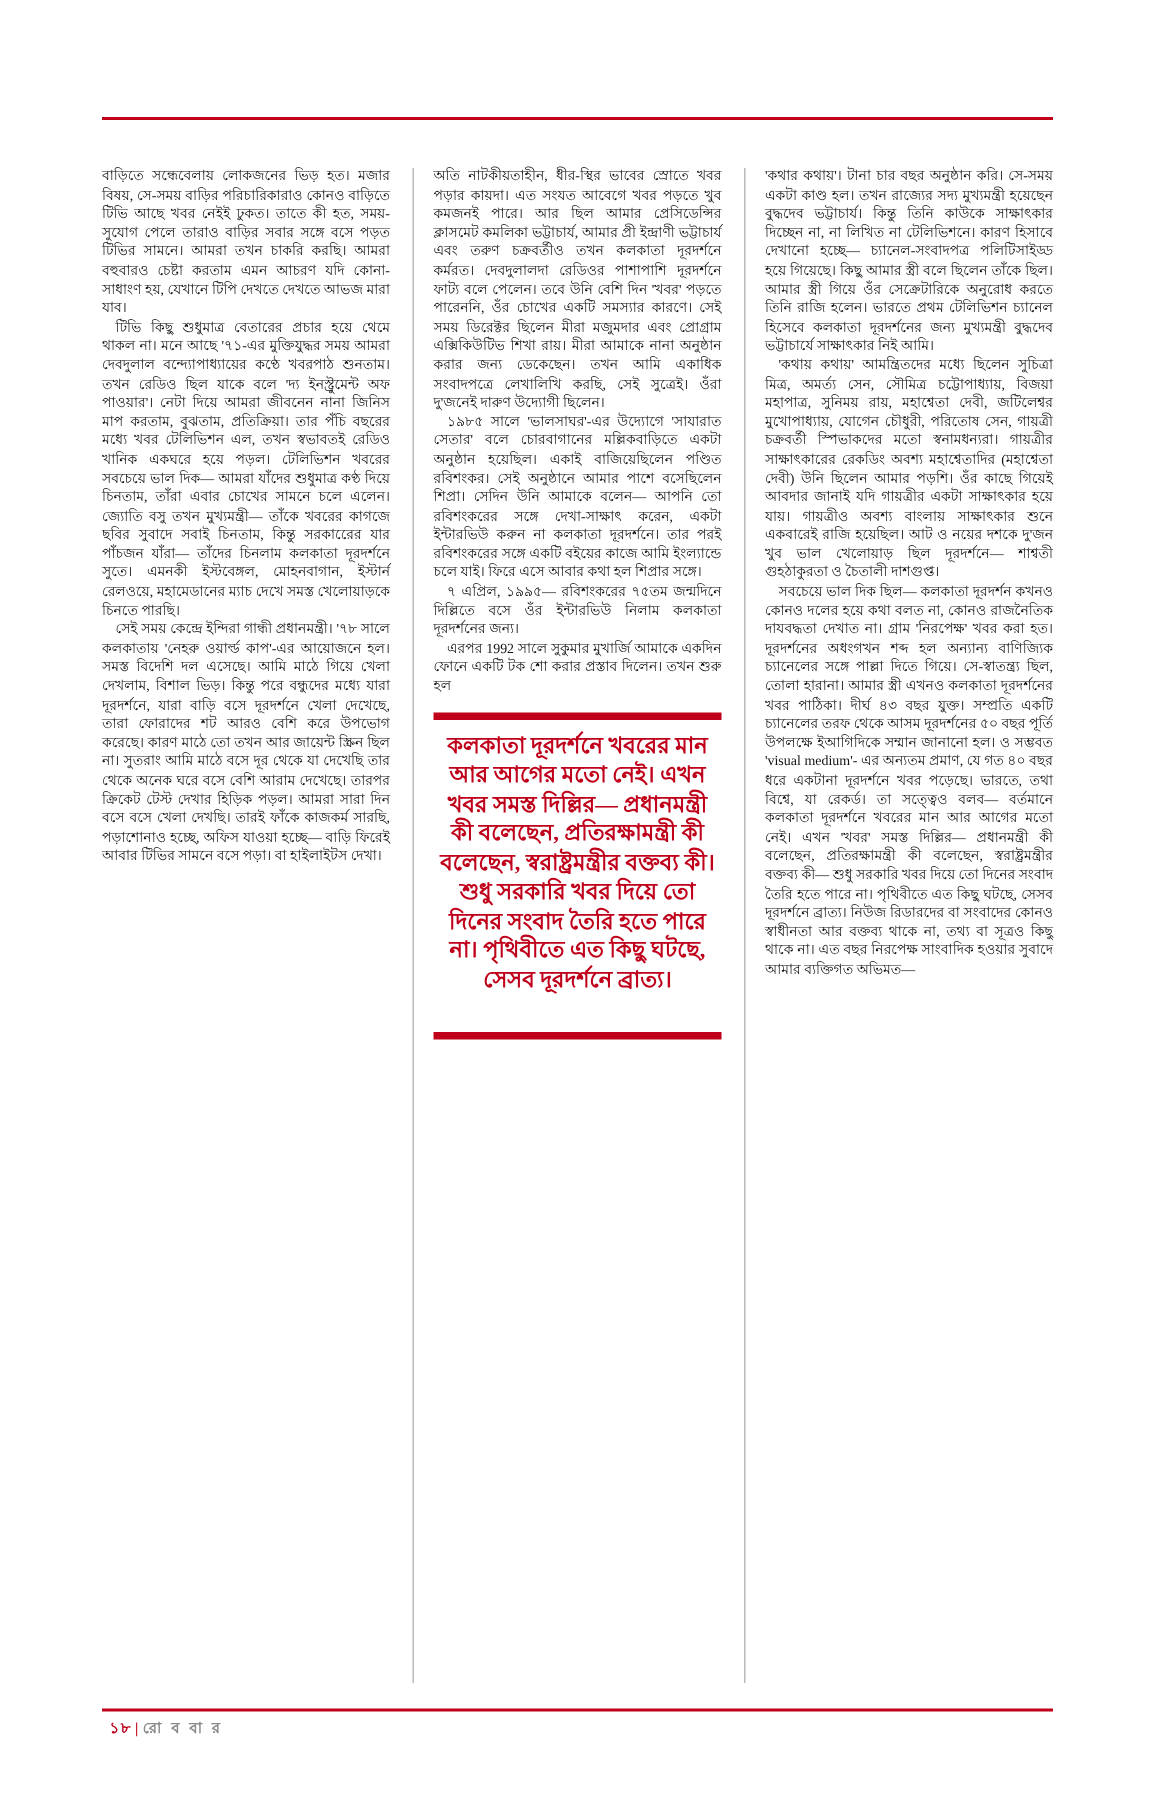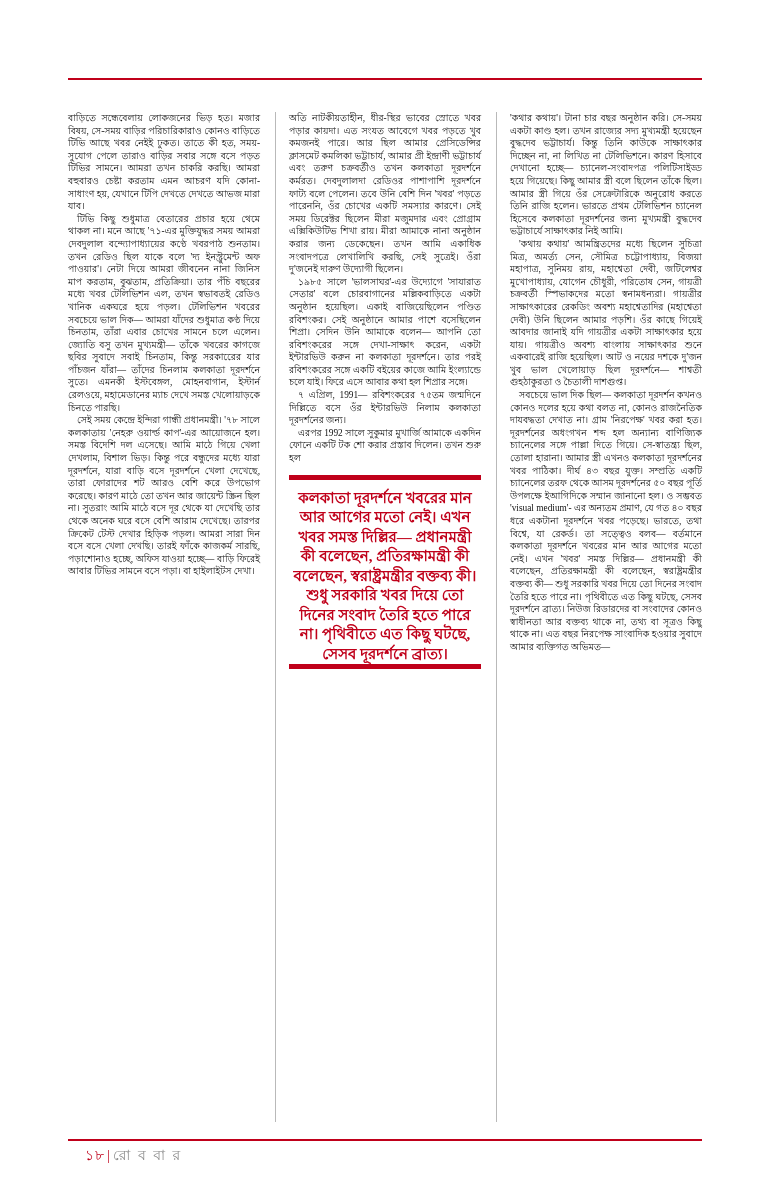--- a/index.html
+++ b/index.html
@@ -63,21 +63,21 @@
     text-justify: inter-word;
     text-indent: 9px;
     color: #111;
     hyphens: none;
   }
   p.first { text-indent: 0; }
   .pull-quote {
     margin-top: 10px;
     border-top: 5px solid #c0001a;
     border-bottom: 5px solid #c0001a;
-    padding: 9px 2px 0 2px;
+    padding: 9px 2px 24px 2px;
     text-align: center;
   }
   .pull-quote .pq-text {
     font-size: 15px;
     line-height: 19.5px;
     font-weight: bold;
     color: #c0001a;
     letter-spacing: 0px;
   }
   .footer {
@@ -90,25 +90,26 @@
   .footer-rule {
     position: absolute;
     left: 0;
     top: 0;
     width: 634px;
     height: 2px;
     background: #c0001a;
   }
   .folio {
     position: absolute;
-    left: 17px;
+    left: 5px;
     top: 5px;
-    font-size: 14px;
+    font-size: 10px;
     color: #c0001a;
     letter-spacing: 1px;
+    font-weight: bold;
   }
   .folio .sep { color: #c0001a; padding: 0 2px; }
   .folio .mag { color: #8a8a8a; letter-spacing: 2px; }
 </style>
 </head>
 <body>
 
 <div class="page">
 
   <div class="top-rule"></div>
@@ -119,21 +120,21 @@
       <p class="first">বাড়িতে সন্ধেবেলায় লোকজনের ভিড় হত। মজার বিষয়, সে-সময় বাড়ির পরিচারিকারাও কোনও বাড়িতে টিভি আছে খবর নেইই ঢুকত। তাতে কী হত, সময়-সুযোগ পেলে তারাও বাড়ির সবার সঙ্গে বসে পড়ত টিভির সামনে। আমরা তখন চাকরি করছি। আমরা বহুবারও চেষ্টা করতাম এমন আচরণ যদি কোনা-সাধাংণ হয়, যেখানে টিপি দেখতে দেখতে আভজ মারা যাব।</p>
       <p>টিভি কিছু শুধুমাত্র বেতারের প্রচার হয়ে থেমে থাকল না। মনে আছে '৭১-এর মুক্তিযুদ্ধর সময় আমরা দেবদুলাল বন্দ্যোপাধ্যায়ের কণ্ঠে খবরপাঠ শুনতাম। তখন রেডিও ছিল যাকে বলে 'দ্য ইনস্ট্রুমেন্ট অফ পাওয়ার'। নেটা দিয়ে আমরা জীবনেন নানা জিনিস মাপ করতাম, বুঝতাম, প্রতিক্রিয়া। তার পঁচি বছরের মধ্যে খবর টেলিভিশন এল, তখন স্বভাবতই রেডিও খানিক একঘরে হয়ে পড়ল। টেলিভিশন খবরের সবচেয়ে ভাল দিক— আমরা যাঁদের শুধুমাত্র কণ্ঠ দিয়ে চিনতাম, তাঁরা এবার চোখের সামনে চলে এলেন। জ্যোতি বসু তখন মুখ্যমন্ত্রী— তাঁকে খবরের কাগজে ছবির সুবাদে সবাই চিনতাম, কিন্তু সরকারেের যার পাঁচজন যাঁরা— তাঁদের চিনলাম কলকাতা দূরদর্শনে সুতে। এমনকী ইস্টবেঙ্গল, মোহনবাগান, ইস্টার্ন রেলওয়ে, মহামেডানের ম্যাচ দেখে সমস্ত খেলোয়াড়কে চিনতে পারছি।</p>
       <p>সেই সময় কেন্দ্রে ইন্দিরা গান্ধী প্রধানমন্ত্রী। '৭৮ সালে কলকাতায় 'নেহরু ওয়ার্ল্ড কাপ'-এর আয়োজনে হল। সমস্ত বিদেশি দল এসেছে। আমি মাঠে গিয়ে খেলা দেখলাম, বিশাল ভিড়। কিন্তু পরে বন্ধুদের মধ্যে যারা দূরদর্শনে, যারা বাড়ি বসে দূরদর্শনে খেলা দেখেছে, তারা ফোরাদের শট আরও বেশি করে উপভোগ করেছে। কারণ মাঠে তো তখন আর জায়েন্ট স্ক্রিন ছিল না। সুতরাং আমি মাঠে বসে দূর থেকে যা দেখেছি তার থেকে অনেক ঘরে বসে বেশি আরাম দেখেছে। তারপর ক্রিকেট টেস্ট দেখার হিড়িক পড়ল। আমরা সারা দিন বসে বসে খেলা দেখছি। তারই ফাঁকে কাজকর্ম সারছি, পড়াশোনাও হচ্ছে, অফিস যাওয়া হচ্ছে— বাড়ি ফিরেই আবার টিভির সামনে বসে পড়া। বা হাইলাইটস দেখা।</p>
     </div>
 
     <div class="col-sep"></div>
 
     <div class="col">
       <p class="first">অতি নাটকীয়তাহীন, ধীর-স্থির ভাবের স্রোতে খবর পড়ার কায়দা। এত সংযত আবেগে খবর পড়তে খুব কমজনই পারে। আর ছিল আমার প্রেসিডেন্সির ক্লাসমেট কমলিকা ভট্টাচার্য, আমার প্রী ইন্দ্রাণী ভট্টাচার্য এবং তরুণ চক্রবর্তীও তখন কলকাতা দূরদর্শনে কর্মরত। দেবদুলালদা রেডিওর পাশাপাশি দূরদর্শনে ফাট্য বলে পেলেন। তবে উনি বেশি দিন 'খবর' পড়তে পারেননি, ওঁর চোখের একটি সমস্যার কারণে। সেই সময় ডিরেক্টর ছিলেন মীরা মজুমদার এবং প্রোগ্রাম এক্সিকিউটিভ শিখা রায়। মীরা আমাকে নানা অনুষ্ঠান করার জন্য ডেকেছেন। তখন আমি একাধিক সংবাদপত্রে লেখালিখি করছি, সেই সুত্রেই। ওঁরা দু'জনেই দারুণ উদ্যোগী ছিলেন।</p>
       <p>১৯৮৫ সালে 'ভালসাঘর'-এর উদ্যোগে 'সাযারাত সেতার' বলে চোরবাগানের মল্লিকবাড়িতে একটা অনুষ্ঠান হয়েছিল। একাই বাজিয়েছিলেন পণ্ডিত রবিশংকর। সেই অনুষ্ঠানে আমার পাশে বসেছিলেন শিপ্রা। সেদিন উনি আমাকে বলেন— আপনি তো রবিশংকরের সঙ্গে দেখা-সাক্ষাৎ করেন, একটা ইন্টারভিউ করুন না কলকাতা দূরদর্শনে। তার পরই রবিশংকরের সঙ্গে একটি বইয়ের কাজে আমি ইংল্যান্ডে চলে যাই। ফিরে এসে আবার কথা হল শিপ্রার সঙ্গে।</p>
-      <p>৭ এপ্রিল, 1991— রবিশংকরের ৭৫তম জন্মদিনে দিল্লিতে বসে ওঁর ইন্টারভিউ নিলাম কলকাতা দূরদর্শনের জন্য।</p>
+      <p>৭ এপ্রিল, ১৯৯৫— রবিশংকরের ৭৫তম জন্মদিনে দিল্লিতে বসে ওঁর ইন্টারভিউ নিলাম কলকাতা দূরদর্শনের জন্য।</p>
       <p>এরপর 1992 সালে সুকুমার মুখার্জি আমাকে একদিন ফোনে একটি টক শো করার প্রস্তাব দিলেন। তখন শুরু হল</p>
       <div class="pull-quote">
         <div class="pq-text">কলকাতা দূরদর্শনে খবরের মান আর আগের মতো নেই। এখন খবর সমস্ত দিল্লির— প্রধানমন্ত্রী কী বলেছেন, প্রতিরক্ষামন্ত্রী কী বলেছেন, স্বরাষ্ট্রমন্ত্রীর বক্তব্য কী। শুধু সরকারি খবর দিয়ে তো দিনের সংবাদ তৈরি হতে পারে না। পৃথিবীতে এত কিছু ঘটছে, সেসব দূরদর্শনে ব্রাত্য।</div>
       </div>
     </div>
 
     <div class="col-sep"></div>
 
     <div class="col">
       <p class="first">'কথার কথায়'। টানা চার বছর অনুষ্ঠান করি। সে-সময় একটা কাণ্ড হল। তখন রাজ্যের সদ্য মুখ্যমন্ত্রী হয়েছেন বুদ্ধদেব ভট্টাচার্য। কিন্তু তিনি কাউকে সাক্ষাৎকার দিচ্ছেন না, না লিখিত না টেলিভিশনে। কারণ হিসাবে দেখানো হচ্ছে— চ্যানেল-সংবাদপত্র পলিটিসাইড্ড হয়ে গিয়েছে। কিছু আমার স্ত্রী বলে ছিলেন তাঁকে ছিল। আমার স্ত্রী গিয়ে ওঁর সেক্রেটারিকে অনুরোধ করতে তিনি রাজি হলেন। ভারতে প্রথম টেলিভিশন চ্যানেল হিসেবে কলকাতা দূরদর্শনের জন্য মুখ্যমন্ত্রী বুদ্ধদেব ভট্টাচার্যে সাক্ষাৎকার নিই আমি।</p>

